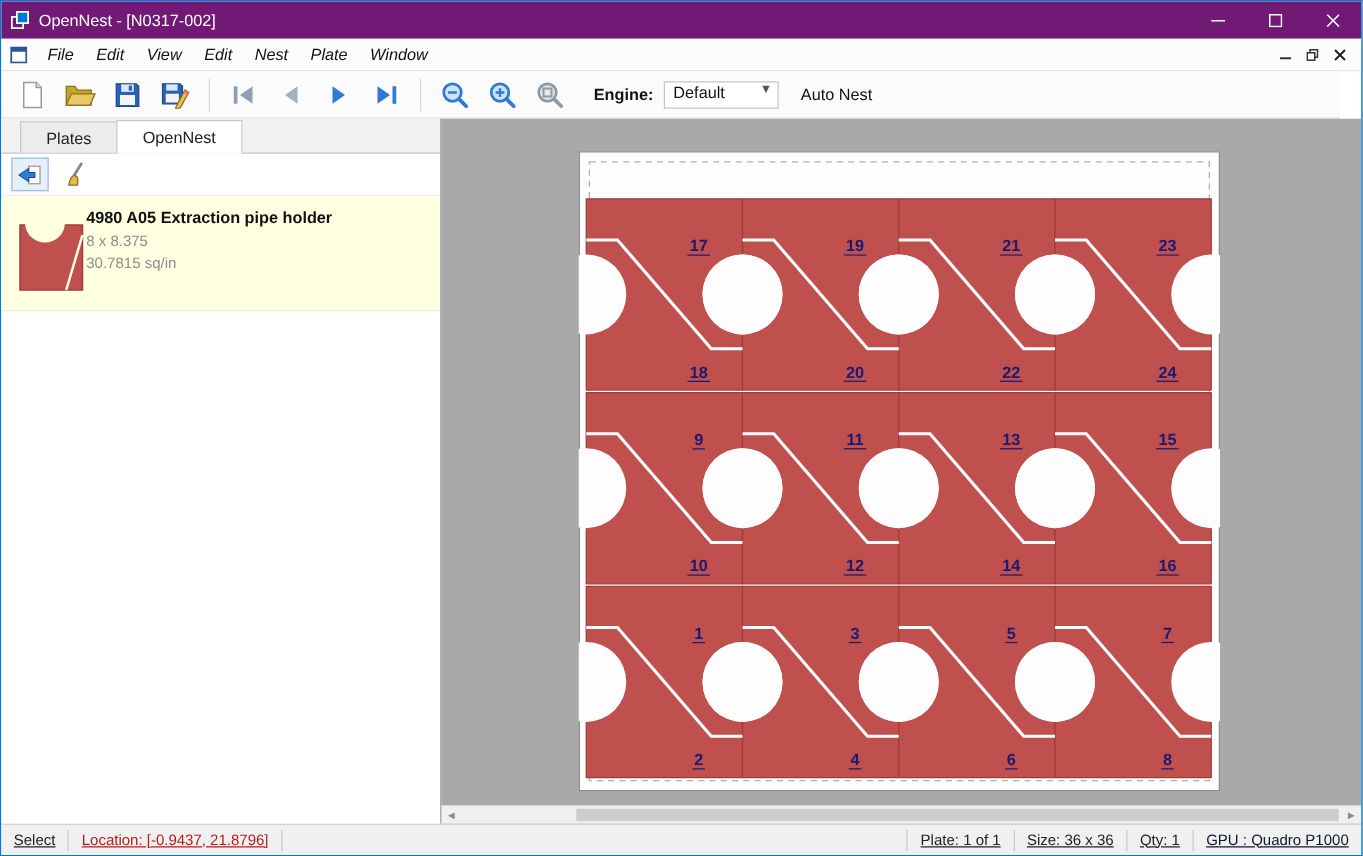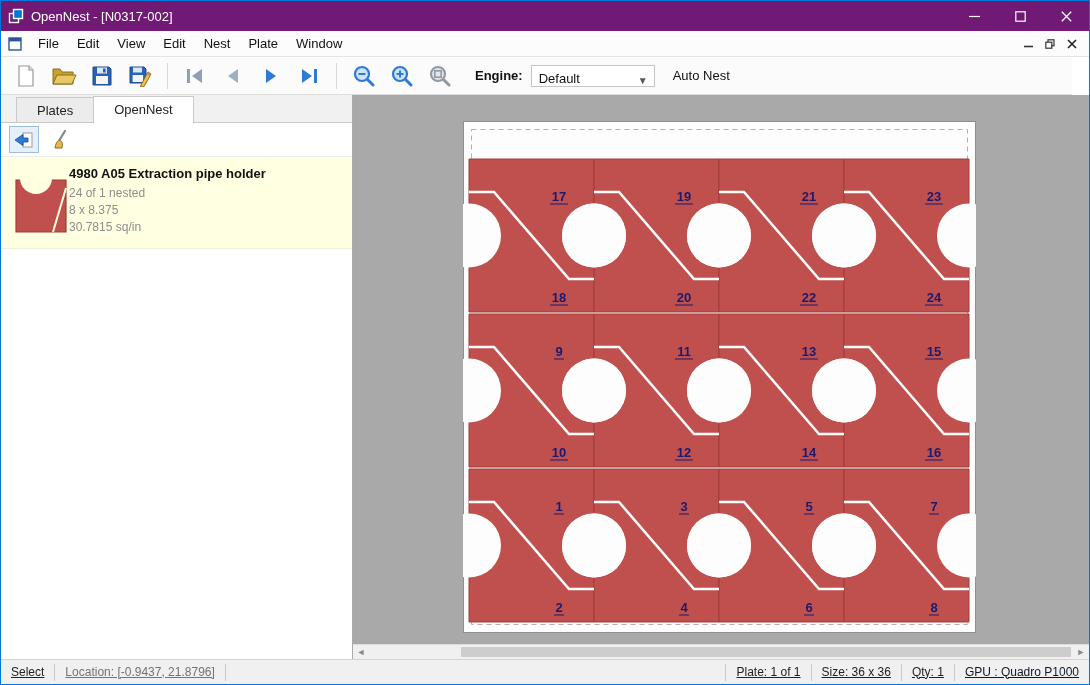--- a/index.html
+++ b/index.html
@@ -13,33 +13,33 @@
   .titlebar .app-icon { width: 30px; display: flex; justify-content: center; }
   .titlebar .title-text { font-size: 13px; }
   .caption-group { margin-left: auto; display: flex; height: 100%; }
   .cap-btn { width: 46px; height: 100%; display: flex; align-items: center; justify-content: center; color: #fff; }
 
   
   .menubar { position: absolute; top: 30px; left: 0; right: 0; height: 26px;
              background: #fcfcfc; border-bottom: 1px solid #e4e4e4;
              display: flex; align-items: center; font-size: 13px; color: #111; }
   .menu-sysicon { width: 28px; display: flex; justify-content: center; }
-  .menu-item { padding: 0 9px; line-height: 26px; }
+  .menu-item { padding: 0 9px; line-height: 26px; font-style: italic; }
   .mdi-group { margin-left: auto; display: flex; align-items: center; padding-right: 6px; }
   .mdi-btn { width: 22px; height: 20px; display: flex; align-items: center; justify-content: center; color: #333; font-size: 12px; }
 
   
   .toolbar { position: absolute; top: 56px; left: 0; right: 17px; height: 38px;
              background: #fbfbfb; border-bottom: 1px solid #dedede;
              display: flex; align-items: center; padding-left: 6px; }
   .tbtn { width: 38px; height: 32px; display: flex; align-items: center; justify-content: center; }
   .tsep { width: 1px; height: 26px; background: #d8d8d8; margin: 0 8px; }
   .engine-label { font-size: 13px; font-weight: bold; margin: 0 8px 0 16px; color: #111; }
-  .engine-combo { width: 124px; height: 22px; border: 1px solid #c6c6c6; background: #fff;
-                  display: flex; align-items: flex-end; font-size: 13px; padding-left: 7px; color: #111; gap: 28px; }
+  .engine-combo { width: 92px; height: 22px; border: 1px solid #c6c6c6; background: #fff;
+                  display: flex; align-items: flex-start; font-size: 13px; padding-left: 7px; color: #111; gap: 28px; }
   .engine-combo .arrow { margin-left: auto; padding-right: 6px; color: #555; font-size: 10px; }
   .autonest { font-size: 13px; margin-left: 18px; color: #111; }
 
   
   .content { position: absolute; top: 94px; left: 0; right: 0; bottom: 25px; display: flex; }
 
   .sidepanel { width: 352px; background: #fff; border-right: 1px solid #ababab;
                display: flex; flex-direction: column; }
   .tabstrip { height: 28px; background: #f1f1f1; display: flex; align-items: flex-end;
               padding-left: 15px; border-bottom: 1px solid #c9c9c9; }
@@ -68,21 +68,21 @@
   .hscroll .arrow.right { right: 0; }
   .hthumb { position: absolute; top: 2px; bottom: 2px; left: 108px; right: 18px; background: #cdcdcd; }
 
   
   .statusbar { position: absolute; left: 0; right: 0; bottom: 0; height: 25px;
                background: #f0f0f0; border-top: 1px solid #d4d4d4;
                display: flex; align-items: center; font-size: 12px; color: #222; }
   .ss { padding: 0 10px; height: 17px; line-height: 17px; text-decoration: underline; }
   .ss.sep-r { border-right: 1px solid #c9c9c9; }
   .ss.sep-l { border-left: 1px solid #c9c9c9; }
-  .ss.dim { color: #737373; }
+  .ss.dim { color: #b91c1c; }
   .ss.gpu { color: #0f172a; }
   .flex-spacer { flex: 1; }
 </style>
 </head>
 <body>
 
 <div class="app">
 
   <div class="titlebar">
     <span class="app-icon">
@@ -257,21 +257,20 @@
       </div>
 
       <div class="drawing-item">
         <svg width="56" height="72" viewBox="0 0 56 72">
           <path d="M3,14 L53,14 L53,66 L3,66 Z" fill="#c0504d" stroke="#a03c38" stroke-width="1.2"></path>
           <circle cx="23" cy="12" r="16" fill="#ffffe1"></circle>
           <line x1="53" y1="22" x2="40" y2="66" stroke="#ffffe1" stroke-width="2"></line>
         </svg>
         <div class="d-text">
           <span class="d-title">4980 A05 Extraction pipe holder</span>
-          <span class="d-meta">24 of 1 nested</span>
           <span class="d-meta">8 x 8.375</span>
           <span class="d-meta">30.7815 sq/in</span>
         </div>
       </div>
     </div>
 
     <div class="canvas">
       <div class="plate-wrap">
         <svg id="plate-svg" width="513" height="512" viewBox="0 0 513 512">
             <rect x="0.5" y="0.5" width="512" height="511" fill="#fdfdfd" stroke="#8f8f8f" stroke-width="1"></rect>

